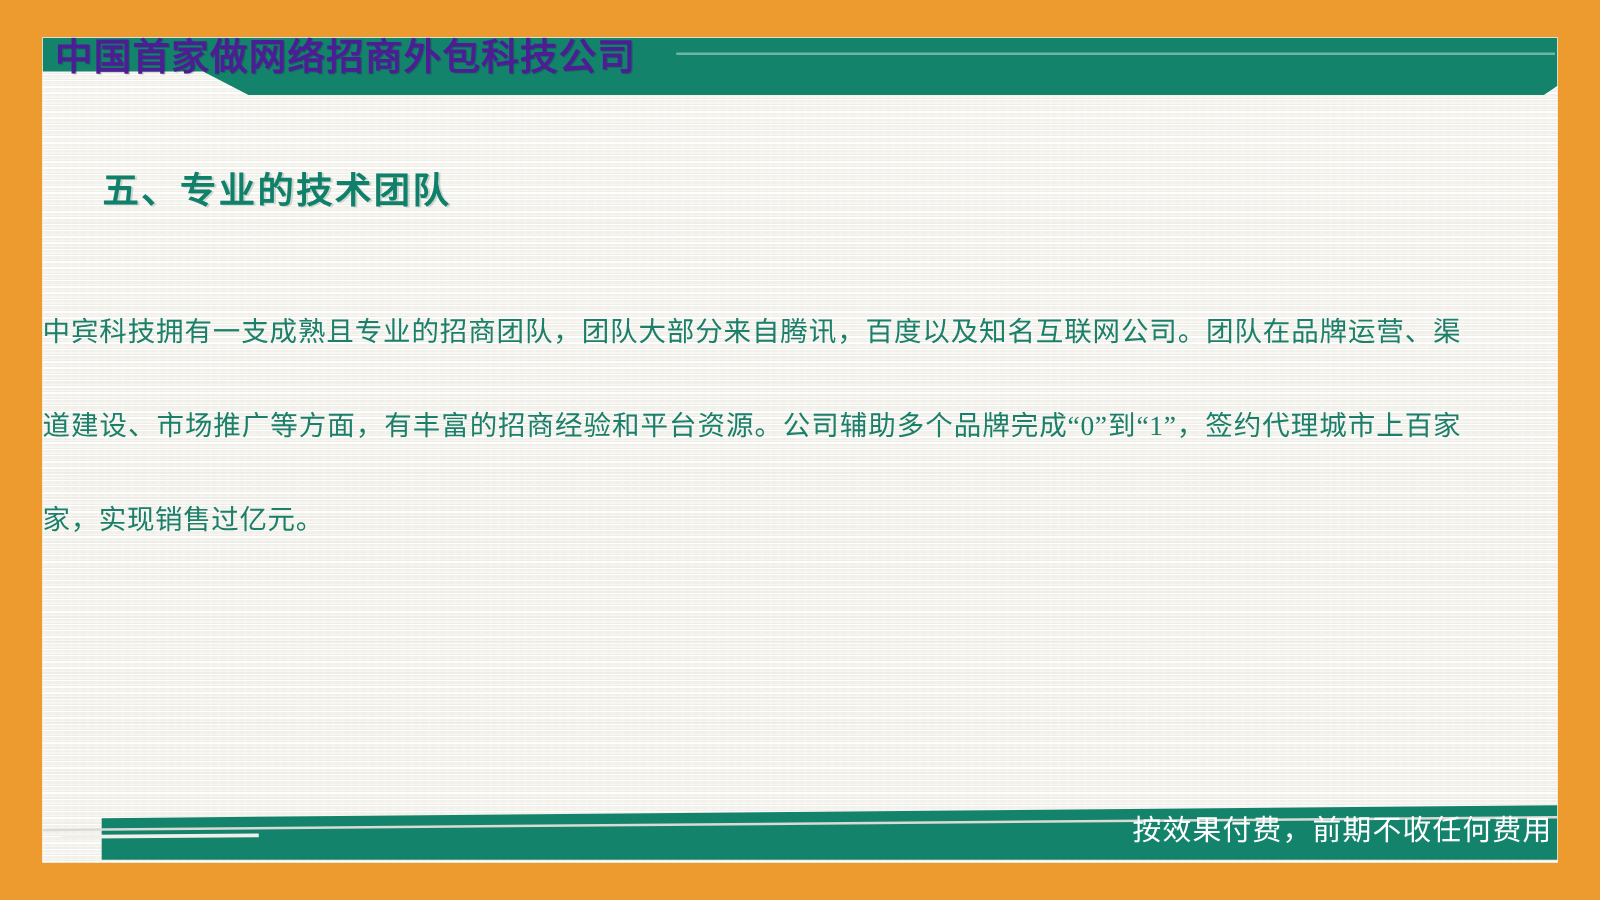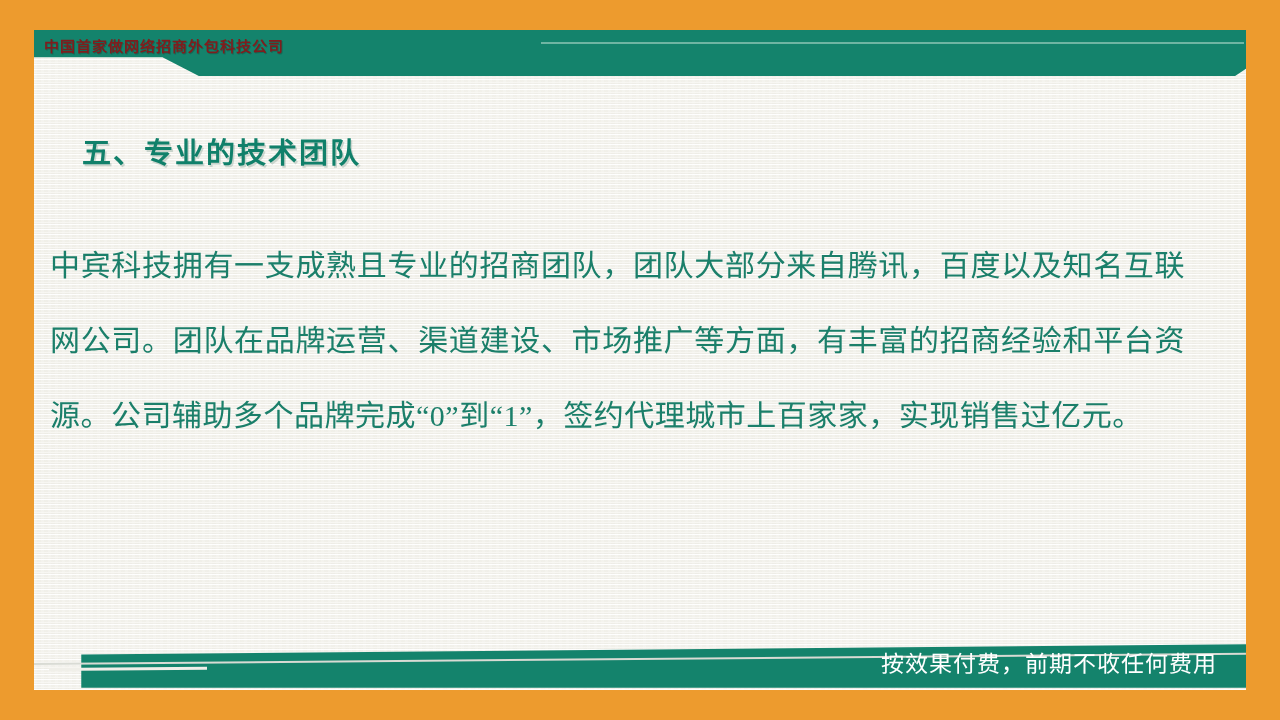--- a/index.html
+++ b/index.html
@@ -75,22 +75,22 @@
     left: 41.8%;
     top: 12px;
     width: 58%;
     height: 2px;
     background: #6fb5a3;
   }
   .header-title {
     position: absolute;
     left: 10px;
     top: 2px;
-    color: #7f1d1d;
-    font-size: 15px;
+    color: #4c1d95;
+    font-size: 30px;
     font-weight: bold;
     letter-spacing: 1px;
     line-height: 30px;
     white-space: nowrap;
     text-shadow: 1px 1px 0 rgba(0,0,0,0.18);
   }
 
   
   .section-title {
     position: absolute;
@@ -101,25 +101,25 @@
     color: #10806a;
     letter-spacing: 2px;
     line-height: 40px;
     white-space: nowrap;
     text-shadow: 1.5px 1.5px 0 rgba(150,175,165,0.45);
   }
 
   
   .body-text {
     position: absolute;
-    left: 50px;
+    left: 34px;
     top: 228px;
     width: 1135px;
     font-family: "Liberation Serif", "DejaVu Serif", serif;
-    font-size: 30px;
+    font-size: 22px;
     line-height: 75px;
     color: #1b7f6a;
     text-align: justify;
     text-justify: inter-ideograph;
     letter-spacing: 0.5px;
   }
 
   
   .footer-band {
     position: absolute;
@@ -151,21 +151,21 @@
     left: 1.2%;
     top: 28px;
     width: 13%;
     height: 3px;
     background: #f0efe9;
     transform: rotate(-0.45deg);
     transform-origin: left center;
   }
   .footer-text {
     position: absolute;
-    right: 29px;
+    right: 4px;
     top: 8px;
     color: #ffffff;
     font-size: 23px;
     font-weight: normal;
     letter-spacing: 1px;
     line-height: 32px;
     white-space: nowrap;
   }
 </style>
 </head>

